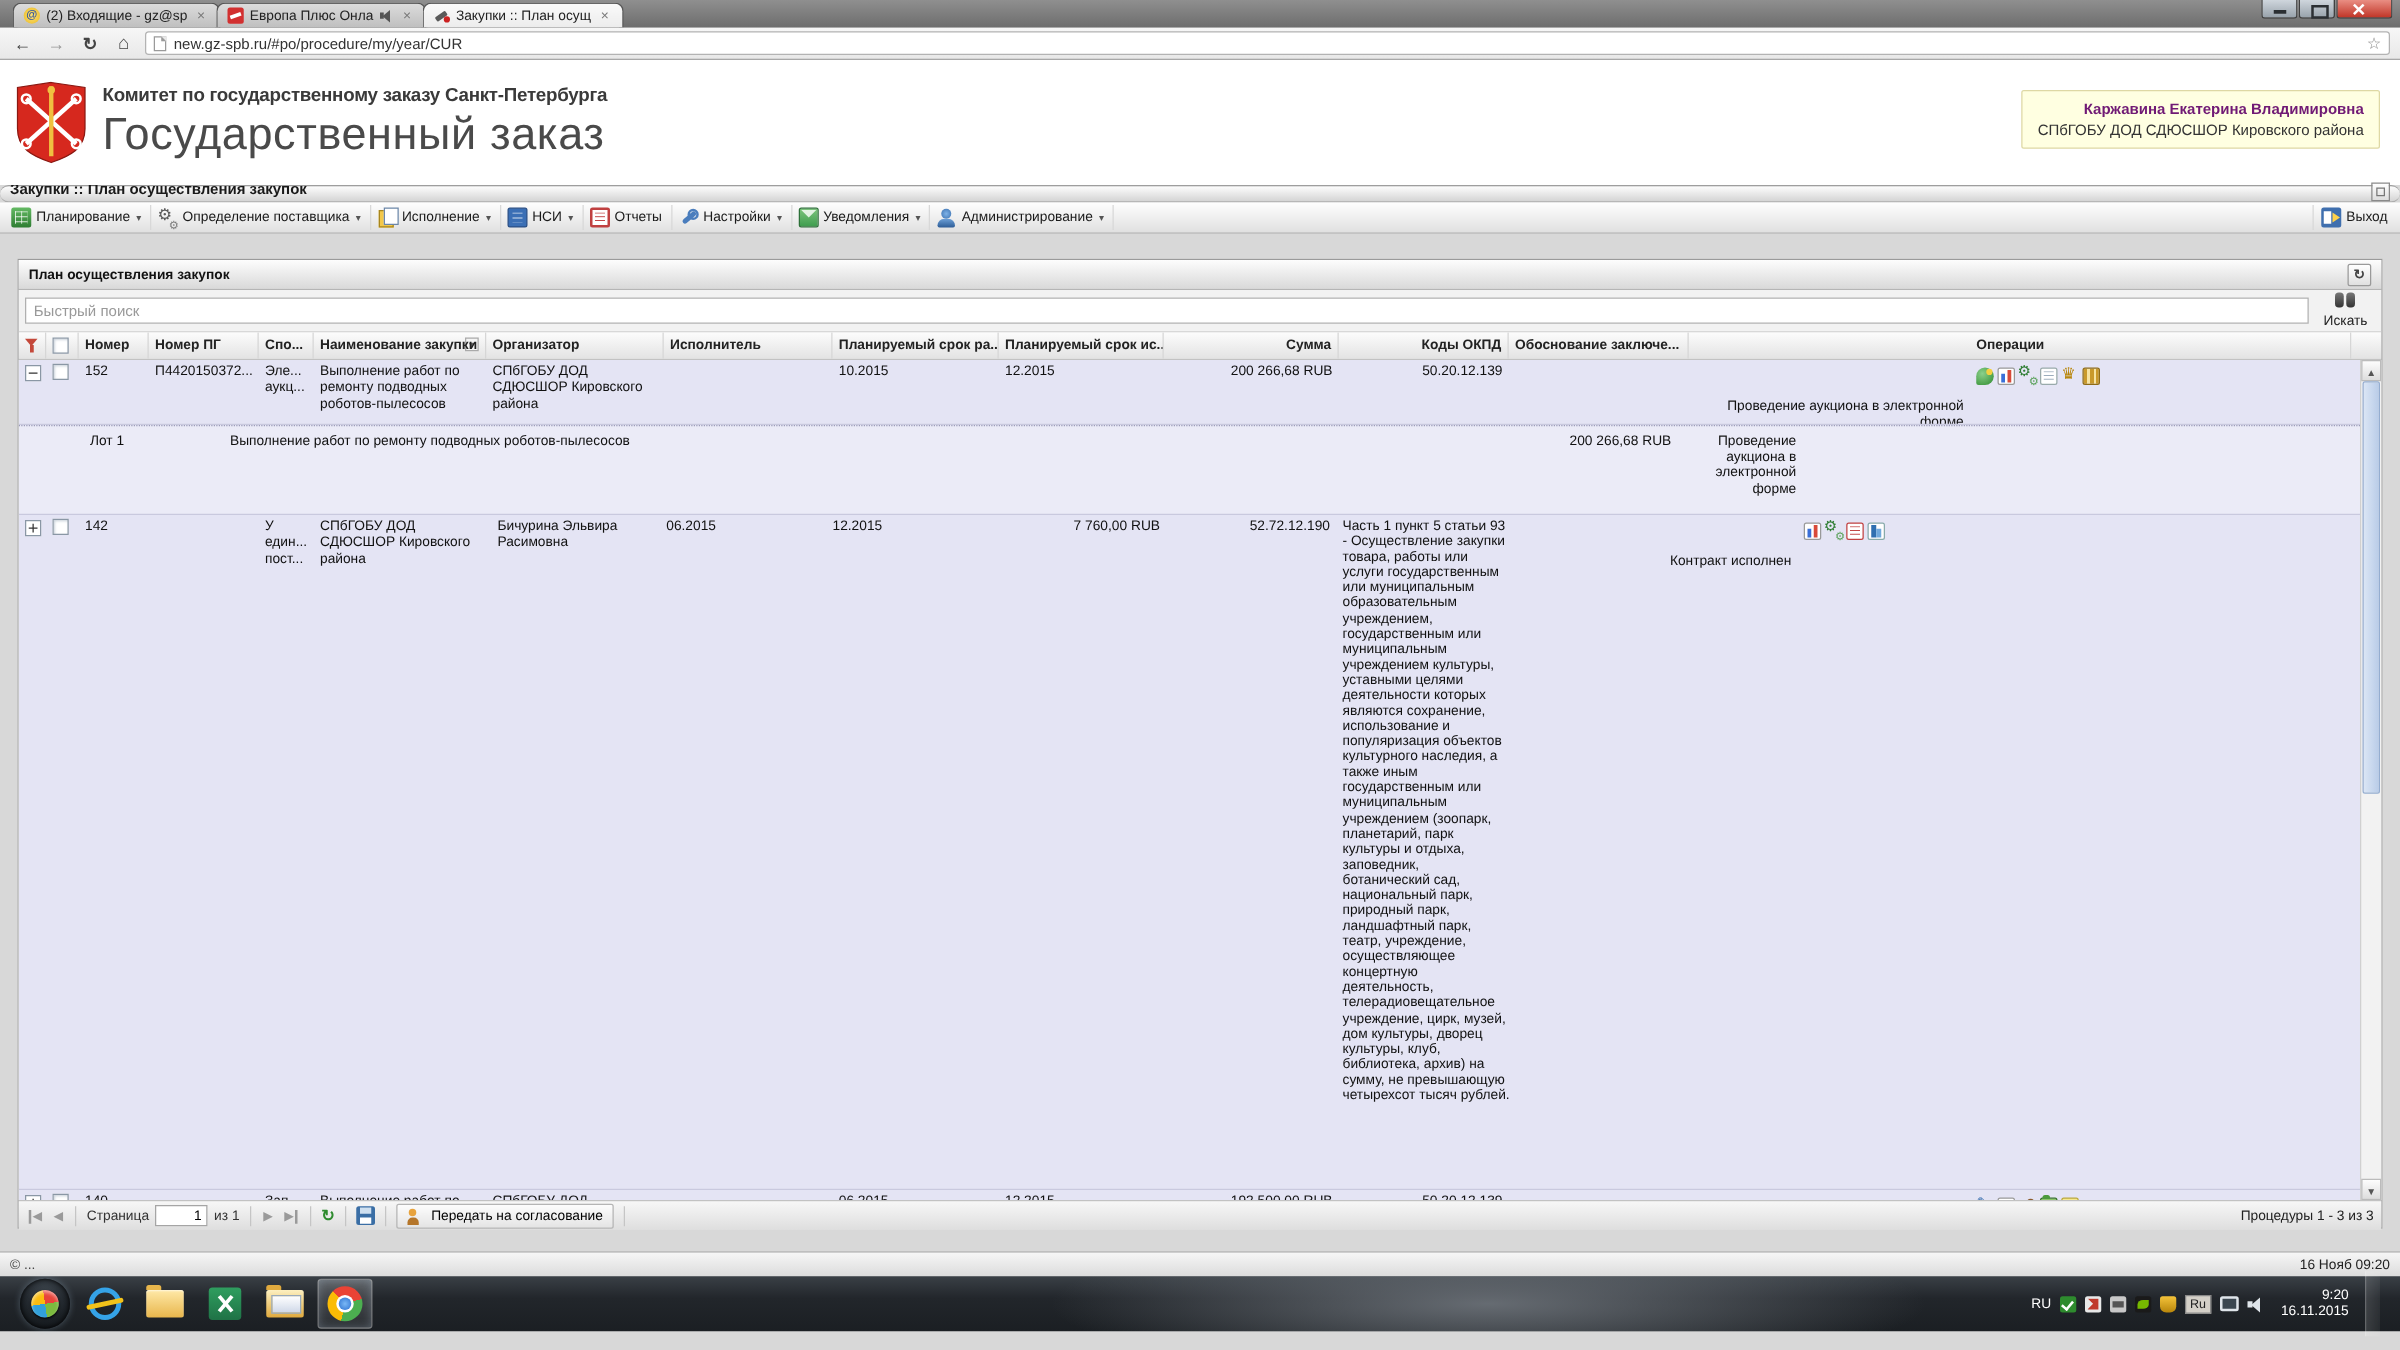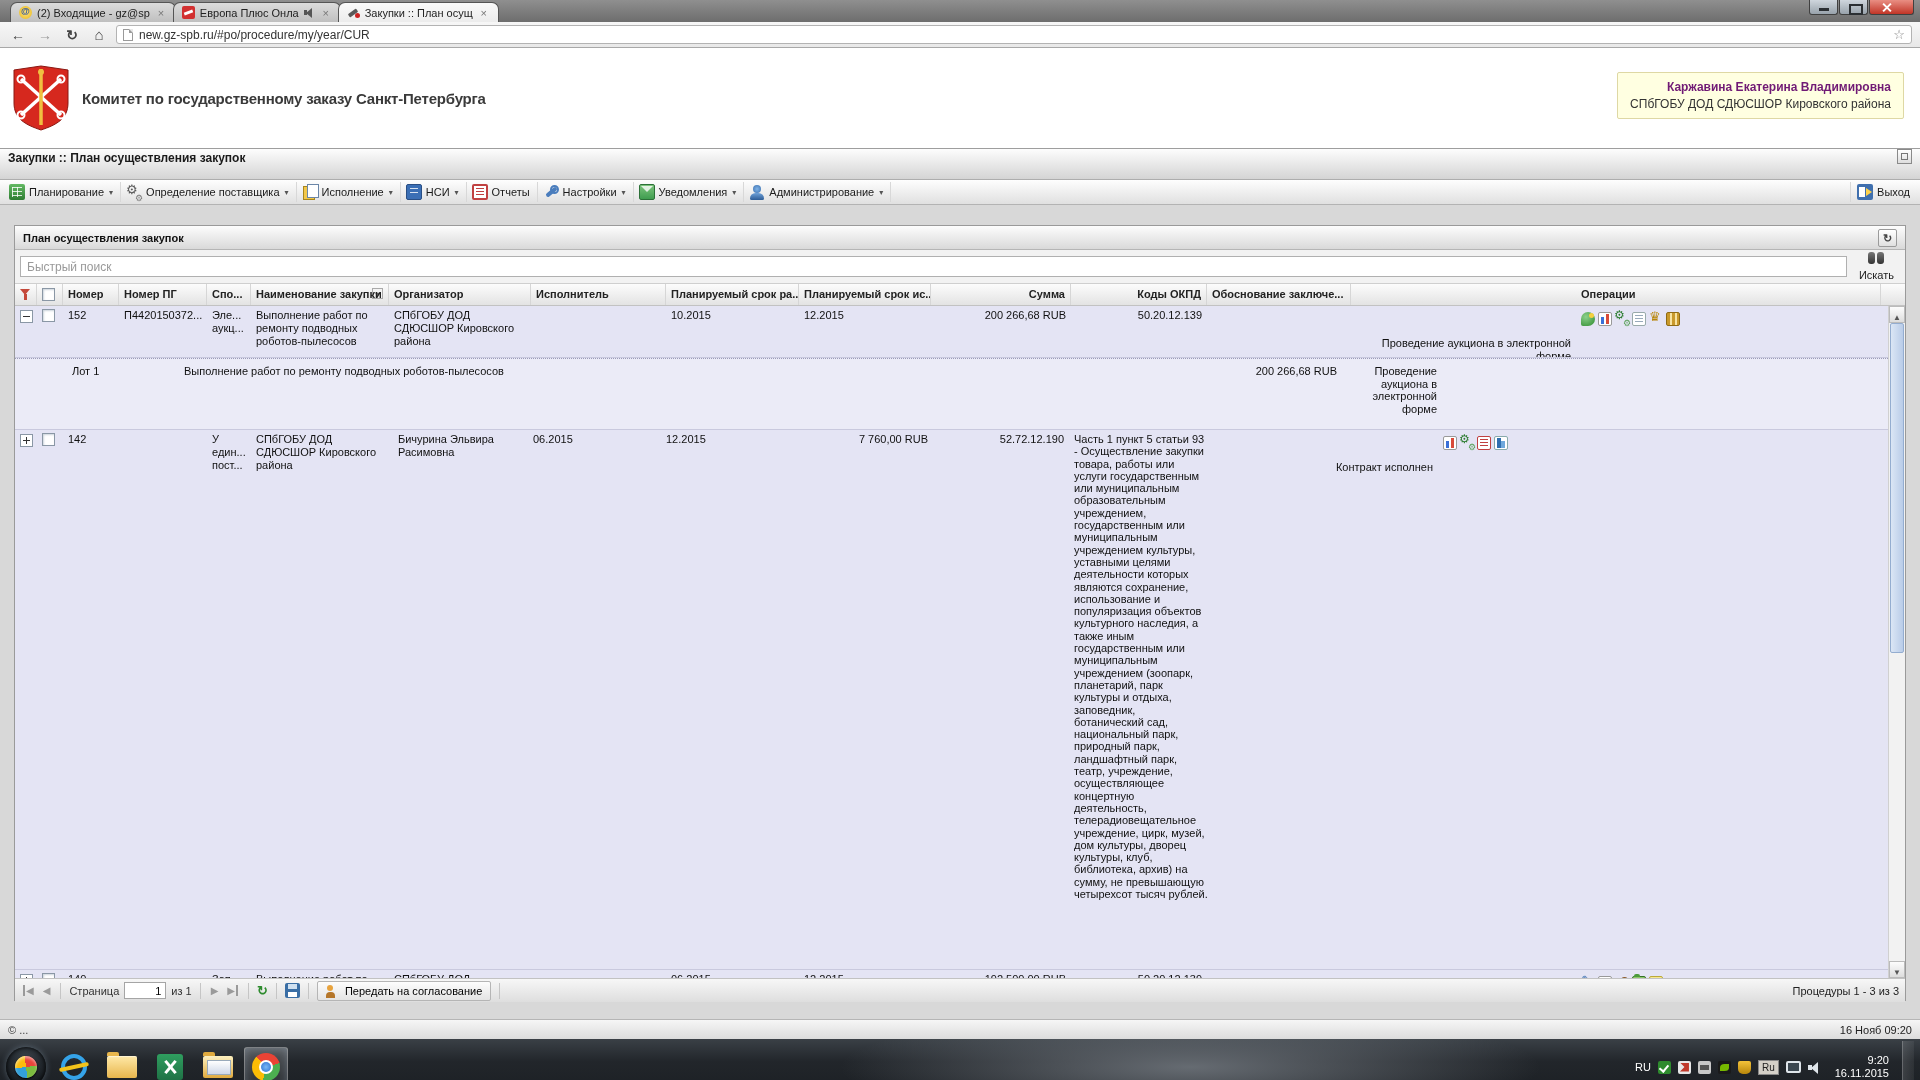--- a/index.html
+++ b/index.html
@@ -54,24 +54,24 @@
   .site-header { height:100px; background:#fff; position:relative; display:flex; align-items:center; padding-left:12px; }
   .logo-wrap { display:flex; align-items:center; gap:12px; }
   .org-title { font-size:15px; font-weight:bold; color:#3a3a3a; letter-spacing:-0.2px; }
   .site-title { font-size:36px; color:#4a4a4a; letter-spacing:0.5px; margin-top:1px; }
   .user-box { position:absolute; right:16px; top:24px; background:#ffffe1; border:1px solid #ded8a4;
     padding:7px 12px; text-align:right; border-radius:2px; }
   .user-name { font-size:12px; font-weight:bold; color:#701a75; }
   .user-org { font-size:12px; color:#333; margin-top:3px; }
 
   
-  .breadcrumb-bar { height:32px; background:linear-gradient(#fdfdfd,#d4d4d4);
+  .breadcrumb-bar { height:14px; background:linear-gradient(#fdfdfd,#d4d4d4);
     border-top:1px solid #9e9e9e; border-bottom:1px solid #adadad;
     font-size:12px; font-weight:bold; color:#1a1a1a; line-height:19px; padding:0 8px;
-    display:flex; align-items:flex-start; }
+    display:flex; align-items:flex-end;border-radius:10px; }
   .bc-btn { margin-left:auto; width:15px; height:15px; border:1px solid #8a8a8a; background:linear-gradient(#fff,#ddd); position:relative; }
   .bc-btn::after { content:""; position:absolute; inset:3px; border:1px solid #777; }
   .menubar { height:25px; background:linear-gradient(#fefefe,#e0e0e0); border-bottom:1px solid #b3b3b3;
     display:flex; align-items:center; padding:0 4px; font-size:11px; color:#1a1a1a; }
   .menu-item { display:flex; align-items:center; gap:4px; padding:2px 7px 2px 5px; border-right:1px solid #d8d8d8; }
   .menu-item.caret::after { content:"▾"; font-size:8px; color:#555; margin-left:1px; }
   .menu-logout { margin-left:auto; display:flex; align-items:center; gap:4px; padding:2px 6px; border-left:1px solid #d8d8d8; }
   .mi { width:16px; height:16px; position:relative; display:inline-block; flex:0 0 16px; }
   .mi-plan { background:linear-gradient(#63b963,#2e7d32); border-radius:2px; }
   .mi-plan::after { content:""; position:absolute; inset:3px;
@@ -201,24 +201,24 @@
   .send-ico { width:14px; height:14px; position:relative; }
   .send-ico::before { content:""; position:absolute; left:1px; top:1px; width:6px; height:6px; background:#e8a33d; border-radius:50%; }
   .send-ico::after { content:""; position:absolute; left:0; bottom:0; width:9px; height:6px; background:#b5762a; border-radius:4px 4px 0 0; }
   .ftr-count { margin-left:auto; font-size:11px; color:#222; }
 
   
   .statusbar { height:20px; background:linear-gradient(#f6f6f6,#dcdcdc); border-top:1px solid #b5b5b5;
     display:flex; align-items:center; padding:0 8px; font-size:11px; color:#444; }
   .sb-right { margin-left:auto; color:#222; }
 
-  .taskbar { height:56px; background:
+  .taskbar { height:44px; background:
       radial-gradient(ellipse 500px 80px at 62% 50%, #777d84cc, transparent 70%),
       linear-gradient(#3a4046,#22262b 40%,#1b1f23);
-    display:flex; align-items:center; padding:0 2px; position:relative; }
+    display:flex; align-items:center; padding:0 12px; position:relative; }
   .start-orb { width:40px; height:40px; margin:0 4px; border-radius:50%; position:relative;
     background:radial-gradient(circle at 50% 35%, #8fa8bd33, #0a0d10); box-shadow:0 0 6px #aecbe455, inset 0 0 4px #000; display:flex; align-items:center; justify-content:center; }
   .orb-flag { width:22px; height:22px; border-radius:50%; transform:rotate(-8deg);
     background:conic-gradient(#e8443a 0 25%, #7cbb3f 0 50%, #32a0da 0 75%, #fbbc0e 0);
     box-shadow:inset 0 2px 3px #ffffff88, 0 1px 2px #000; }
   .task-ico { width:44px; height:40px; margin:0 2px; border-radius:3px; display:flex; align-items:center; justify-content:center; position:relative; }
   .task-ico.active { background:linear-gradient(#ffffff33,#ffffff11); border:1px solid #ffffff55; box-shadow:inset 0 0 8px #cfe4ff44; }
   .ti-ie { width:26px; height:26px; border:4px solid #35a3e8; border-radius:50%; position:relative; }
   .ti-ie::after { content:""; position:absolute; left:-6px; top:7px; width:30px; height:4px; background:#f2c21a; transform:rotate(-12deg); border-radius:2px; }
   .ti-folder { width:30px; height:22px; background:linear-gradient(#ffe9a8,#e8b64c); border-radius:2px; position:relative; box-shadow:inset 0 1px 1px #fff8; }
@@ -297,20 +297,21 @@
       <line x1="49" y1="14" x2="9" y2="50" stroke="#ffffff" stroke-width="3.5"></line>
       <circle cx="9" cy="14" r="3.5" fill="none" stroke="#fff" stroke-width="2"></circle>
       <circle cx="49" cy="14" r="3.5" fill="none" stroke="#fff" stroke-width="2"></circle>
       <circle cx="9" cy="50" r="3.5" fill="none" stroke="#fff" stroke-width="2"></circle>
       <circle cx="49" cy="50" r="3.5" fill="none" stroke="#fff" stroke-width="2"></circle>
       <line x1="29" y1="4" x2="29" y2="60" stroke="#f0c040" stroke-width="3.5"></line>
       <circle cx="29" cy="7" r="3" fill="#f0c040"></circle>
     </svg>
     <div>
       <div class="org-title">Комитет по государственному заказу Санкт-Петербурга</div>
+      <div class="site-title">Государственный заказ</div>
     </div>
   </div>
   <div class="user-box">
     <div class="user-name">Каржавина Екатерина Владимировна</div>
     <div class="user-org">СПбГОБУ ДОД СДЮСШОР Кировского района</div>
   </div>
 </div>
 
 <div class="breadcrumb-bar">
   <span>Закупки :: План осуществления закупок</span>

